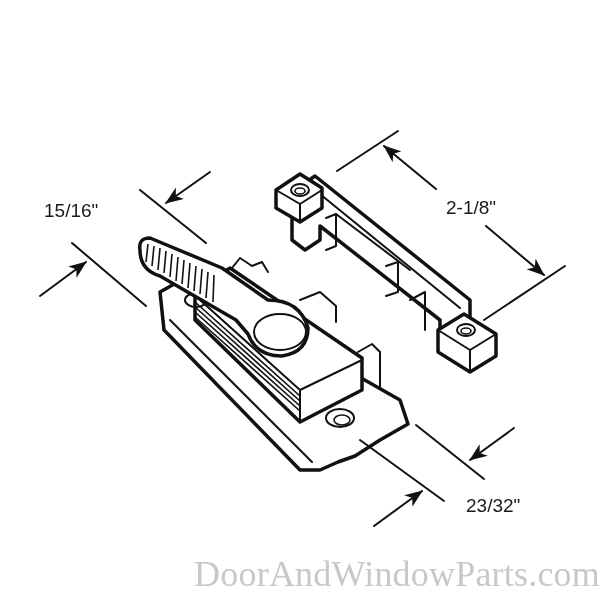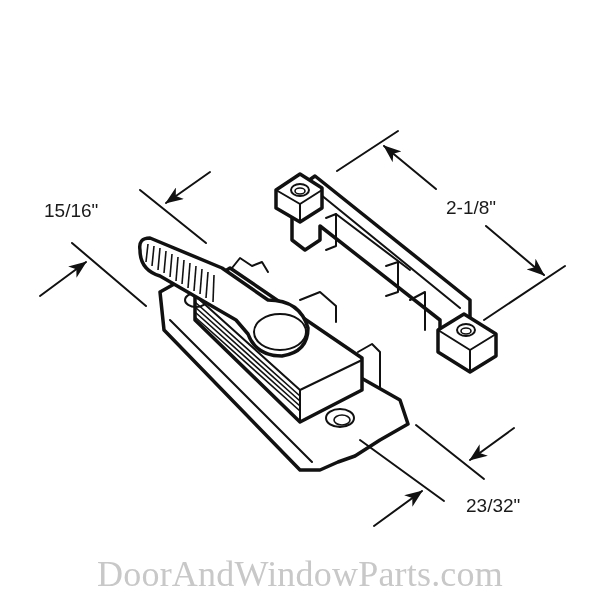--- a/index.html
+++ b/index.html
@@ -9,21 +9,21 @@
       position: absolute;
       font-family: "Liberation Sans", sans-serif;
       font-size: 19px;
       color: #1a1a1a;
       white-space: nowrap;
     }
     .watermark {
       position: absolute;
       left: 0; width: 600px;
       top: 553px;
-      text-align: center;
+      text-align: right;
       font-family: "Liberation Serif", serif;
       font-size: 36px;
       color: #c8c8c8;
       letter-spacing: 0.2px;
     }
     svg .ln { stroke: #111; stroke-width: 2; fill: none; stroke-linecap: round; stroke-linejoin: round; }
     svg .thick { stroke: #111; stroke-width: 3.5; fill: #fff; stroke-linejoin: round; }
     svg .thin { stroke: #111; stroke-width: 1.6; fill: none; stroke-linejoin: round; }
   </style>
 </head>

